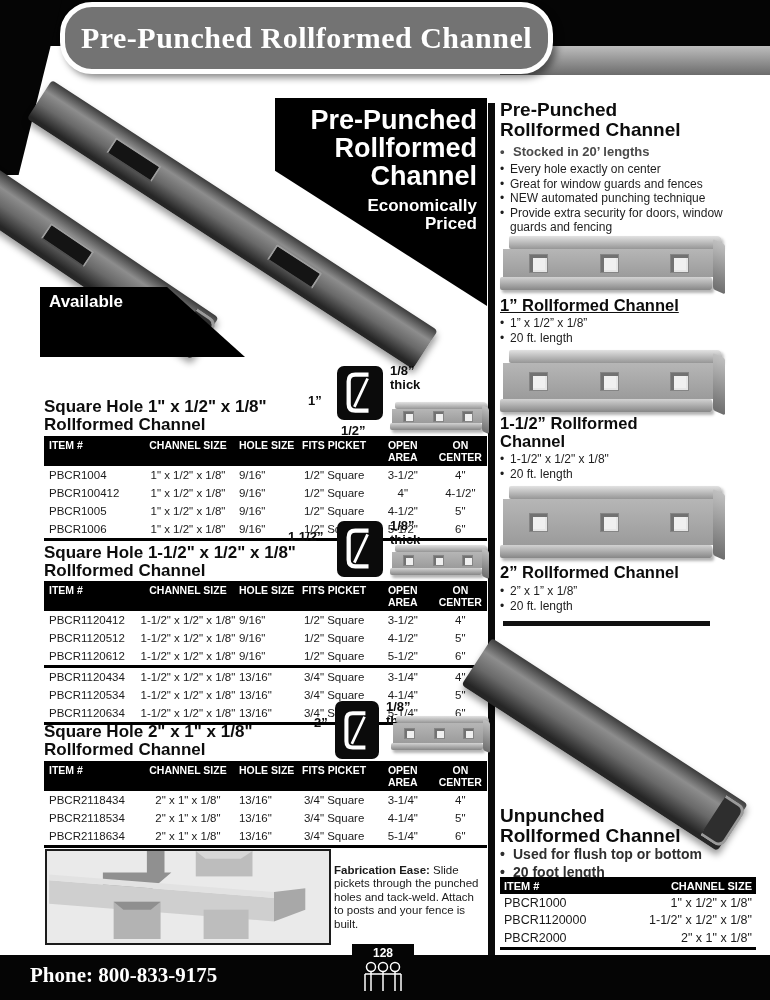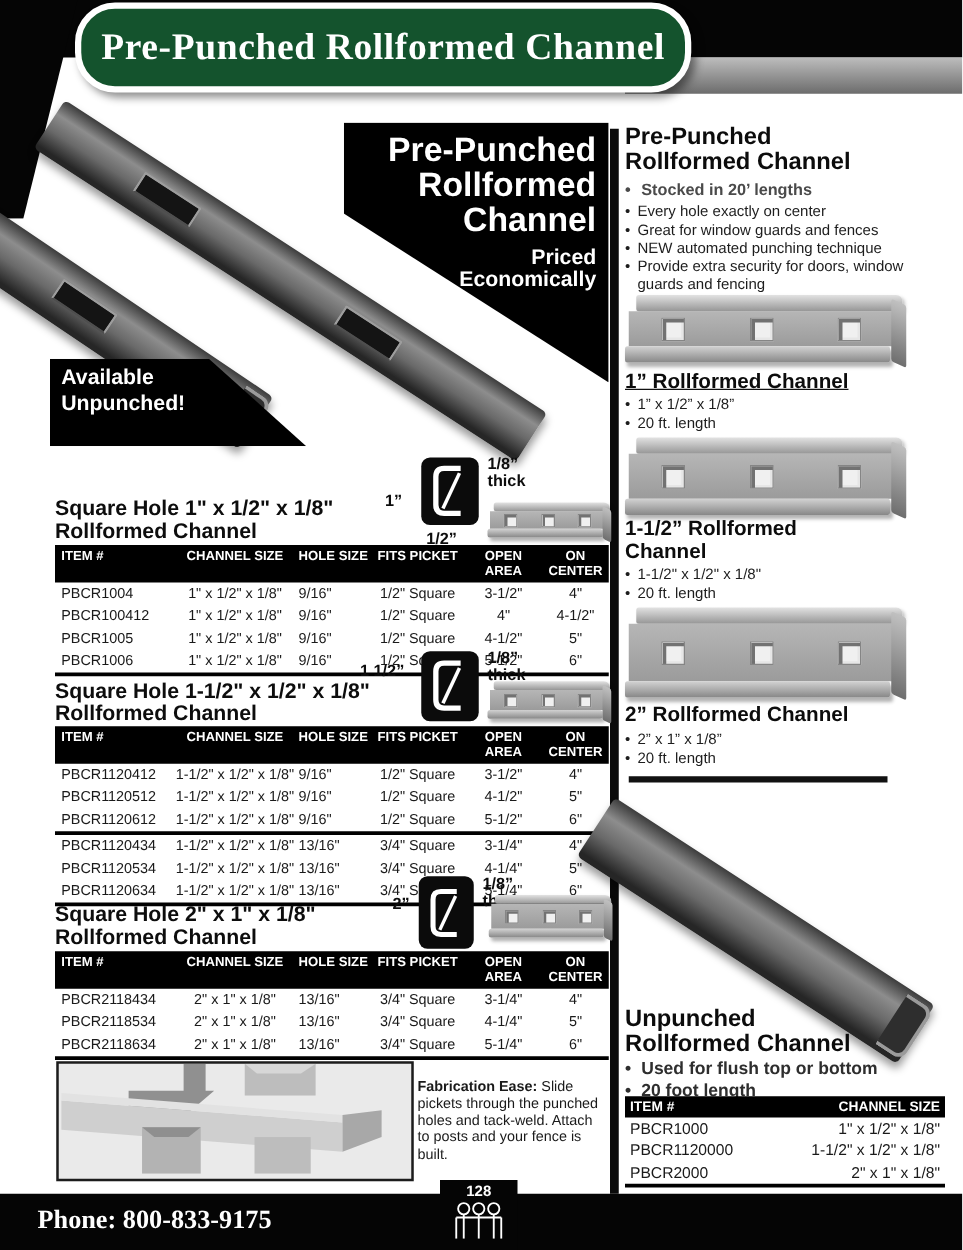--- a/index.html
+++ b/index.html
@@ -4,21 +4,21 @@
 <style>
   html,body{margin:0;padding:0;background:#fff;}
   .page{position:relative;width:770px;height:1000px;background:#fff;overflow:hidden;
         font-family:"Liberation Sans",sans-serif;color:#111;}
   .abs{position:absolute;}
 
   
   .top-black{left:0;top:0;width:770px;height:46px;background:#050505;}
   .top-grad{left:500px;top:46px;width:270px;height:29px;background:linear-gradient(to bottom,#bdbdbd,#6c6c6c);}
   .slash{left:0;top:0;width:62px;height:175px;background:#050505;clip-path:polygon(0 0,100% 0,30% 100%,0 100%);}
-  .bubble{left:60px;top:2px;width:483px;height:62px;background:#14532d;border:5px solid #fff;border-radius:32px;
+  .bubble{left:60px;top:2px;width:483px;height:62px;background:#737373;border:5px solid #fff;border-radius:32px;
           box-shadow:4px 4px 7px rgba(0,0,0,.45);display:flex;align-items:center;justify-content:center;}
   .bubble-title{font-family:"Liberation Serif",serif;font-weight:bold;font-size:30px;color:#fff;letter-spacing:.5px;}
 
   
   .dbar{position:absolute;transform-origin:0 0;border-radius:4px;
         background:linear-gradient(to bottom,#3c3c3c,#8d8d8d 28%,#696969 58%,#262626 92%);
         box-shadow:3px 4px 7px rgba(0,0,0,.4);}
   .phole{position:absolute;height:15px;background:#141414;border:2px solid #9d9d9d;border-bottom-color:#4e4e4e;border-radius:2px;}
   .c-end{position:absolute;right:-2px;top:4px;bottom:4px;width:22px;background:#2e2e2e;
          border:3px solid #9a9a9a;border-left:none;border-radius:0 9px 9px 0;}
@@ -125,28 +125,27 @@
     <div class="c-end"></div>
   </div>
 
   <div class="abs promo">
     <div>
         <div class="promo-line">Pre-Punched</div>
         <div class="promo-line">Rollformed</div>
         <div class="promo-line">Channel</div>
       </div>
     <div class="promo-sub">
+        <div class="promo-sub-line">Economically</div>
         <div class="promo-sub-line">Priced</div>
-        <div class="promo-sub-line">Economically</div>
       </div>
   </div>
 
   <div class="abs avail">
       <div class="avail-line">Available</div>
-      <div class="avail-line">Unpunched!</div>
     </div>
 
 
   <div class="abs vline"></div>
 
   <div class="abs sec-head" style="left:44px;top:398px;">
       <div class="sh-line">Square Hole 1" x 1/2" x 1/8"</div>
       <div class="sh-line">Rollformed Channel</div>
     </div>
   <div class="dim" style="left:308px;top:394px;">1”</div>

